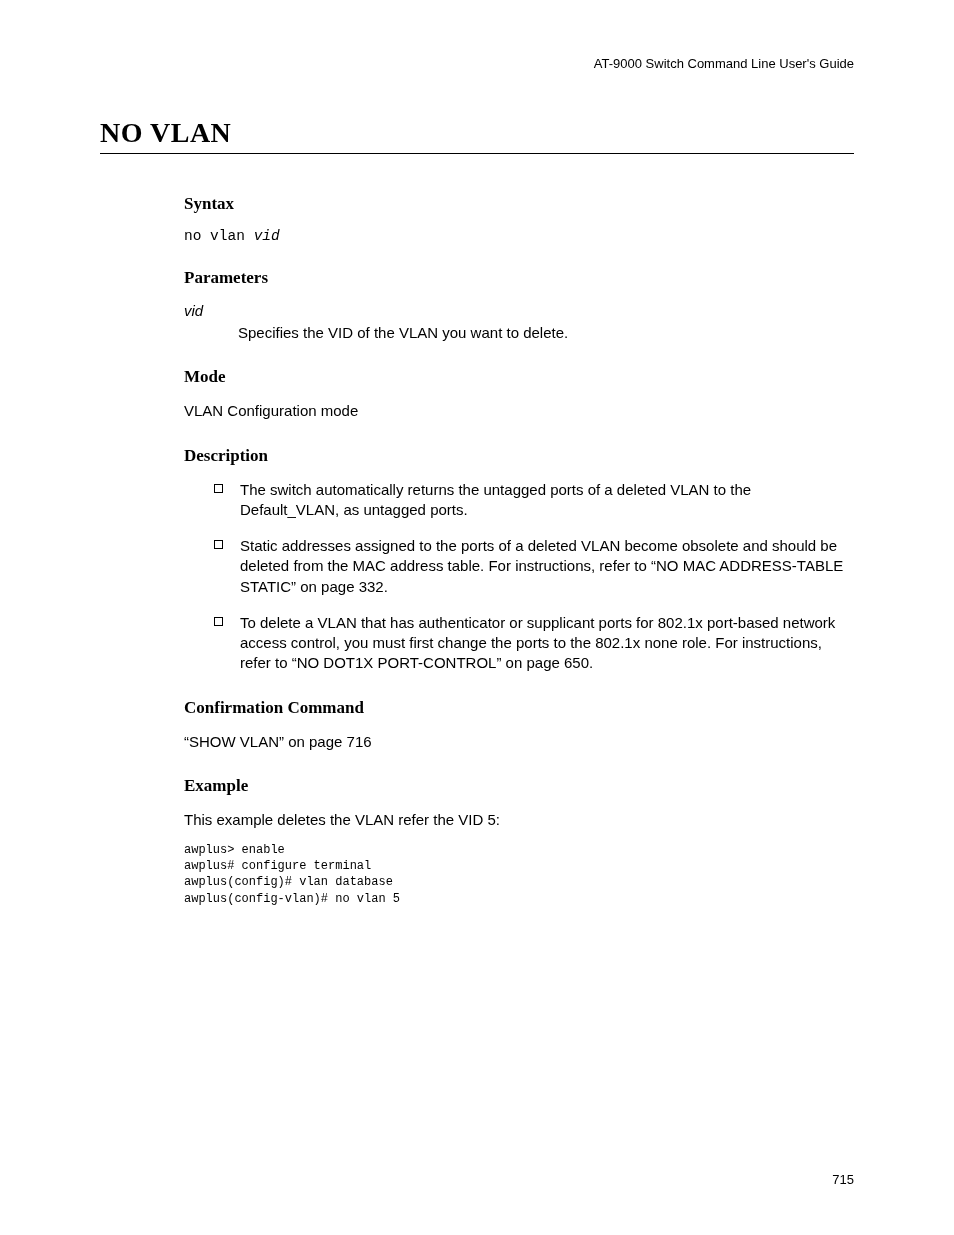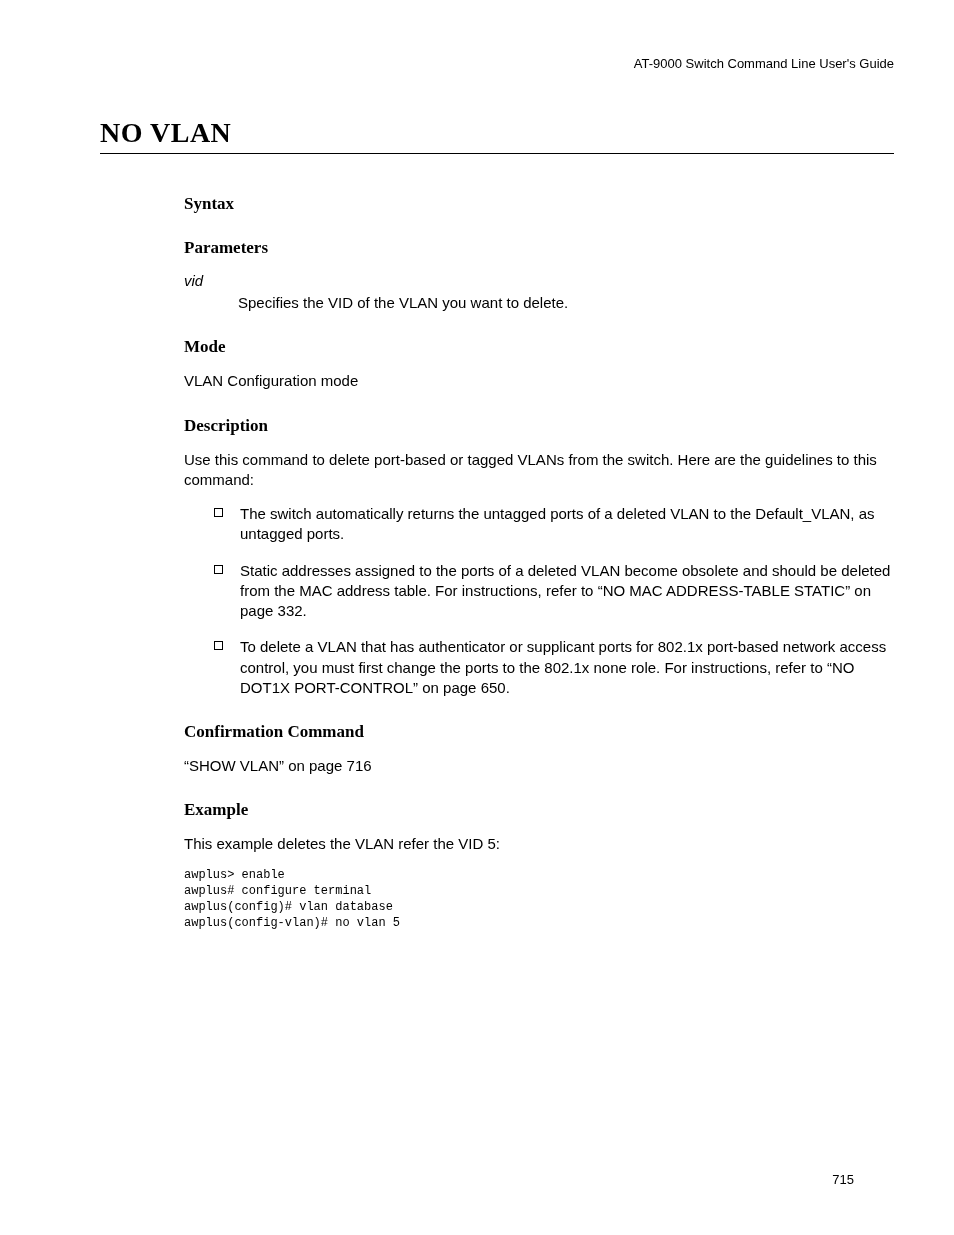--- a/index.html
+++ b/index.html
@@ -7,21 +7,21 @@
     padding: 0;
     background: #ffffff;
     font-family: Arial, Helvetica, sans-serif;
     color: #000;
     width: 954px;
     height: 1235px;
     position: relative;
     box-sizing: border-box;
   }
   .page {
-    padding: 56px 60px 40px 100px;
+    padding: 56px 100px 40px 100px;
     box-sizing: border-box;
     height: 100%;
     position: relative;
   }
   .header-text {
     text-align: right;
     font-size: 13px;
     margin-bottom: 46px;
   }
   .title-block {
@@ -113,30 +113,34 @@
 
   <div class="header-text">AT-9000 Switch Command Line User's Guide</div>
 
   <div class="title-block">
     <div class="title">NO VLAN</div>
   </div>
 
   <div class="content">
 
     <div class="section-heading">Syntax</div>
+    <div class="syntax-line">
+      <span class="kw">no vlan</span>
+      <span> </span>
+      <span class="arg">vid</span>
+    </div>
 
     <div class="section-heading">Parameters</div>
     <div class="param-name">vid</div>
     <div class="param-desc">Specifies the VID of the VLAN you want to delete.</div>
 
     <div class="section-heading">Mode</div>
     <p class="body-text">VLAN Configuration mode</p>
 
     <div class="section-heading">Description</div>
-    <p class="body-text">Use this command to delete port-based or tagged VLANs from the switch. Here are the guidelines to this command:</p>
     <ul class="bullets">
       <li>The switch automatically returns the untagged ports of a deleted VLAN to the Default_VLAN, as untagged ports.</li>
       <li>Static addresses assigned to the ports of a deleted VLAN become obsolete and should be deleted from the MAC address table. For instructions, refer to “NO MAC ADDRESS-TABLE STATIC” on page 332.</li>
       <li>To delete a VLAN that has authenticator or supplicant ports for 802.1x port-based network access control, you must first change the ports to the 802.1x none role. For instructions, refer to “NO DOT1X PORT-CONTROL” on page 650.</li>
     </ul>
 
     <div class="section-heading">Confirmation Command</div>
     <p class="body-text">“SHOW VLAN” on page 716</p>
 
     <div class="section-heading">Example</div>

